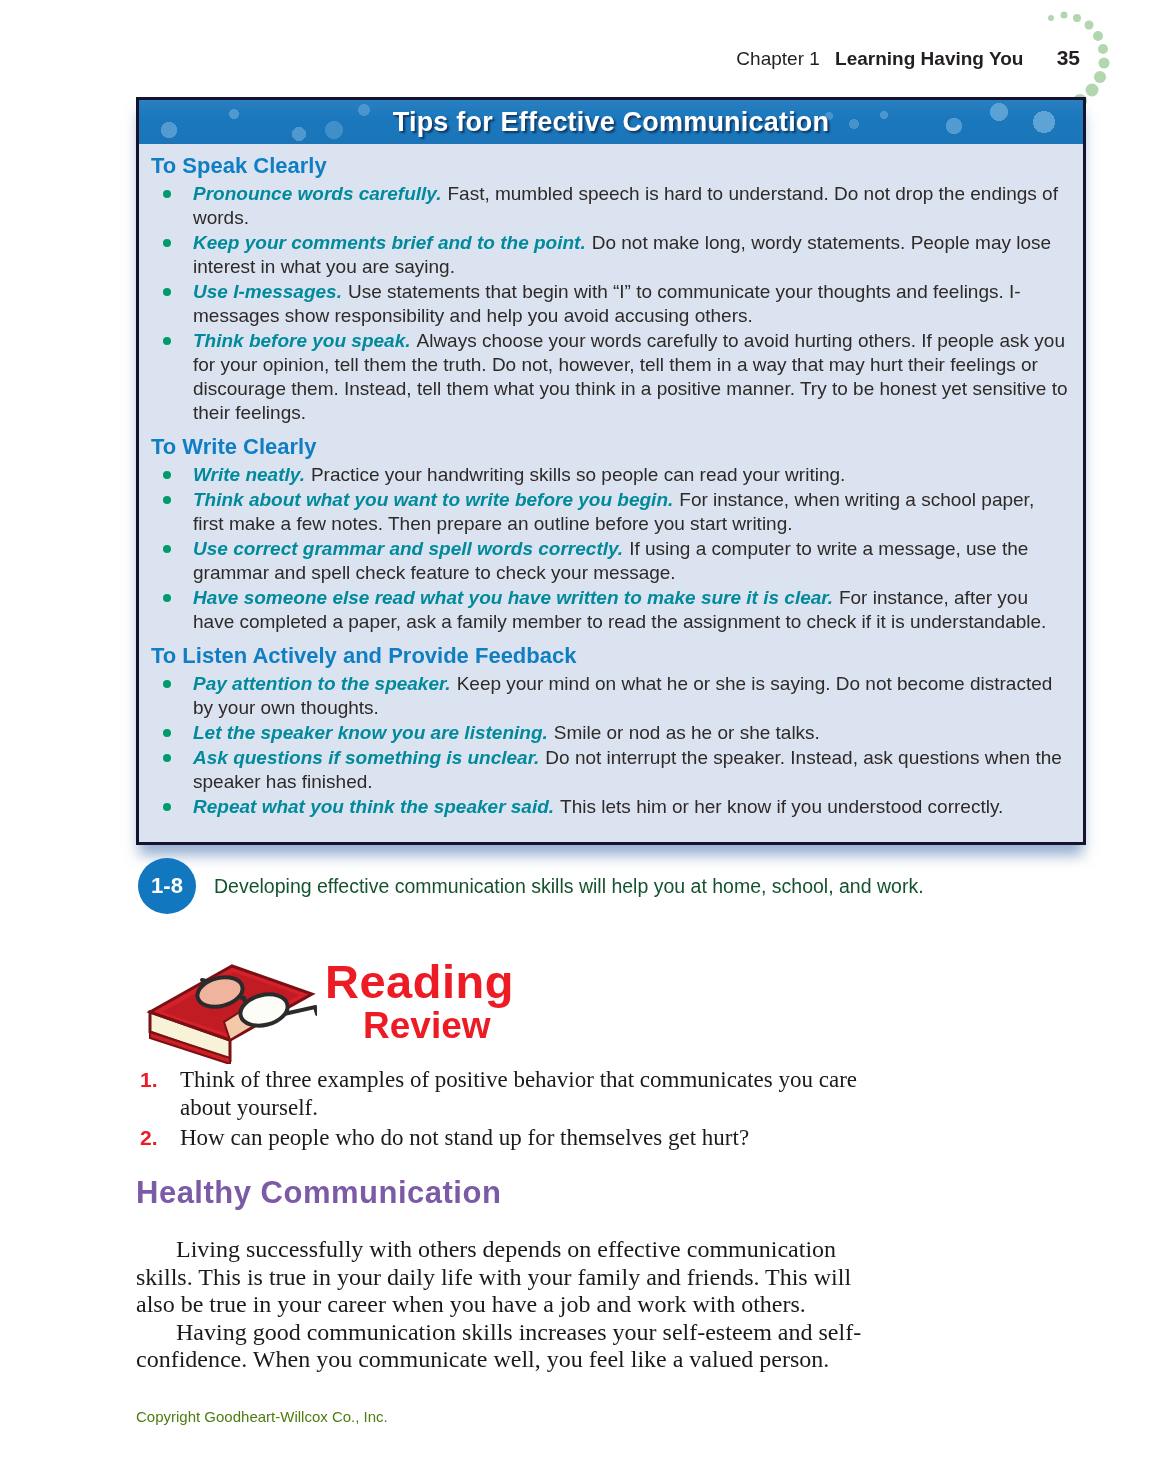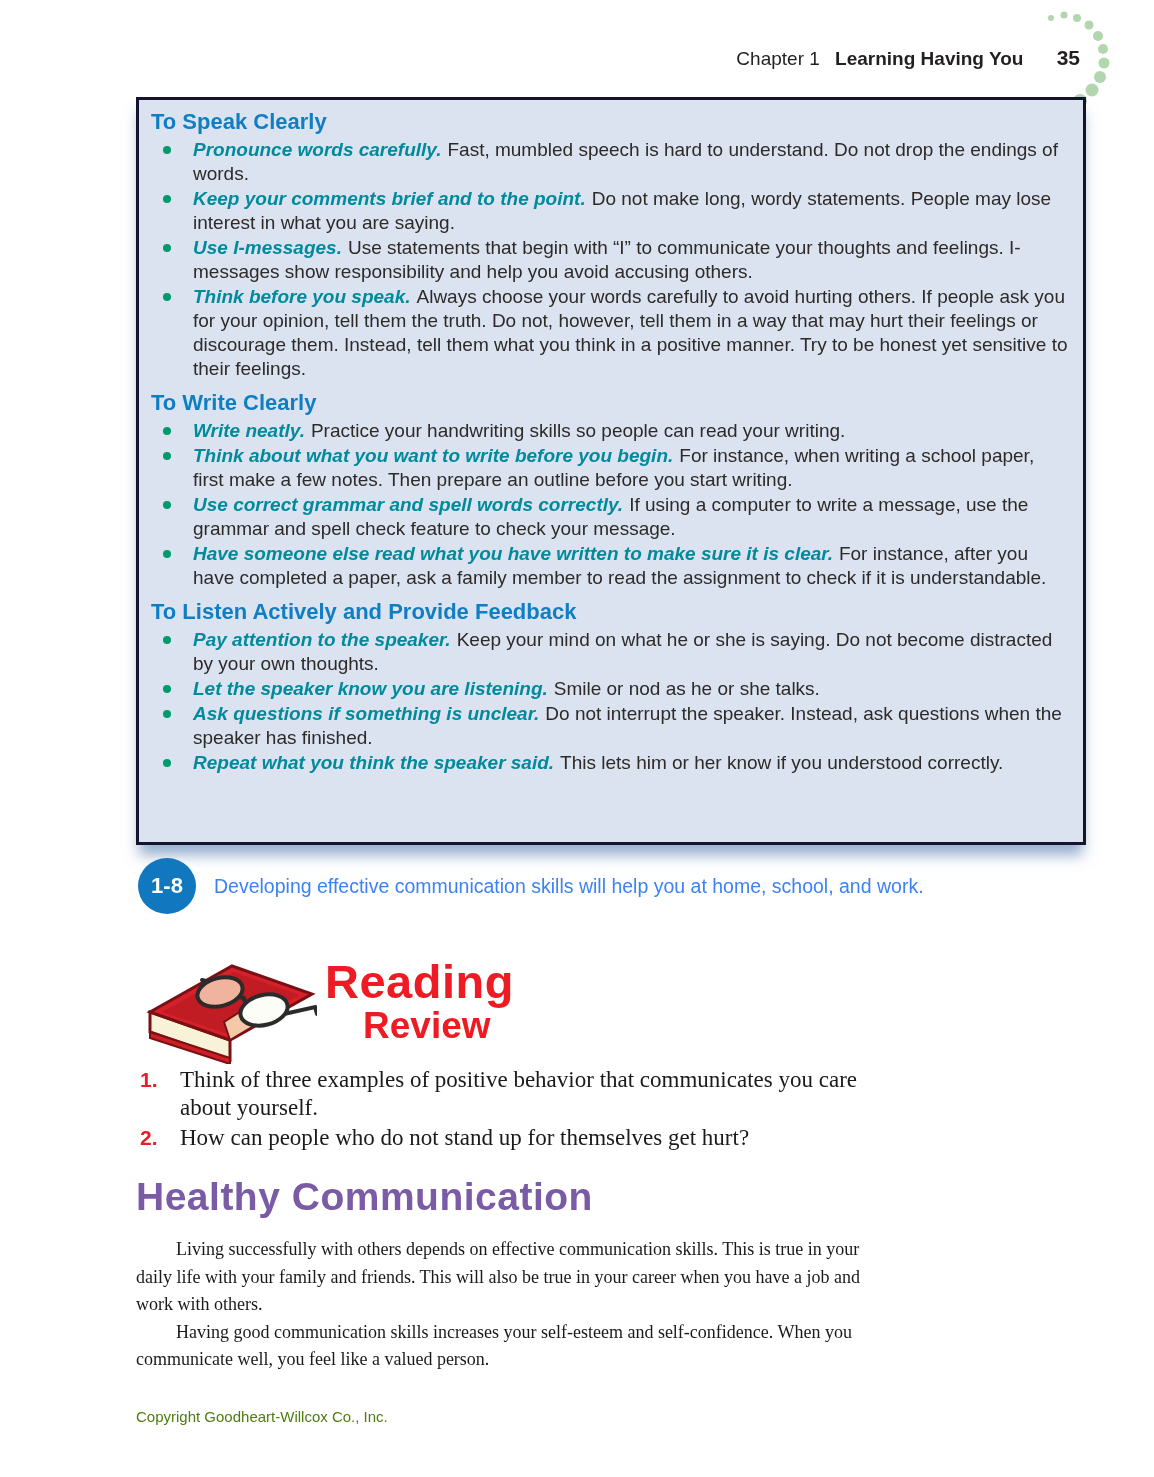--- a/index.html
+++ b/index.html
@@ -68,21 +68,21 @@
   .figure-caption{
     position:absolute;left:138px;top:858px;width:950px;
     display:flex;align-items:center;
   }
   .fig-badge{
     flex:0 0 auto;width:58px;height:56px;border-radius:50%;
     background:#1177bf;color:#ffffff;font-weight:700;font-size:22px;
     display:flex;align-items:center;justify-content:center;
   }
   .figure-caption p{
-    margin:0 0 0 18px;font-size:19.5px;color:#3b82f6;
+    margin:0 0 0 18px;font-size:19.5px;color:#14532d;
   }
 
   
   .reading-review{
     position:absolute;left:132px;top:952px;display:flex;align-items:flex-start;
   }
   .rr-icon{width:185px;height:112px;}
   .rr-title{margin-left:8px;margin-top:6px;color:#ed1c24;font-weight:700;}
   .rr-line1{font-size:47px;line-height:48px;letter-spacing:.5px;}
   .rr-line2{font-size:37px;line-height:40px;margin-left:38px;}
@@ -94,25 +94,25 @@
   }
   .rr-questions li{position:relative;padding-left:40px;margin-bottom:2px;}
   .rr-questions .qnum{
     position:absolute;left:0;top:0;
     font-family:"Liberation Sans",sans-serif;font-weight:700;color:#ed1c24;font-size:21px;
   }
 
   
   .main-heading{
     position:absolute;left:136px;top:1175px;margin:0;
-    font-size:39px;font-weight:700;color:#7b5ba6;letter-spacing:.5px;
+    font-size:31px;font-weight:700;color:#7b5ba6;letter-spacing:.5px;
   }
   .body-copy{
     position:absolute;left:136px;top:1236px;width:748px;
-    font-family:"Liberation Serif",serif;font-size:18px;line-height:27.5px;color:#1c1a19;
+    font-family:"Liberation Serif",serif;font-size:24px;line-height:27.5px;color:#1c1a19;
   }
   .body-copy p{margin:0;text-indent:40px;}
 
   
   .page-footer{
     position:absolute;left:136px;top:1408px;font-size:15px;color:#4d7c0f;
   }
 </style>
 </head>
 <body>
@@ -136,20 +136,23 @@
       <circle cx="90" cy="53" r="5.5"></circle>
       <circle cx="86" cy="67" r="6"></circle>
       <circle cx="78" cy="80" r="6.5"></circle>
       <circle cx="66" cy="91" r="7"></circle>
       <circle cx="48" cy="99" r="8"></circle>
       <circle cx="22" cy="96" r="9"></circle>
     </g>
   </svg>
 
   <section class="tips-box">
+    <div class="tips-title-bar">
+      <h2>Tips for Effective Communication</h2>
+    </div>
     <div class="tips-body">
 
       <h3>To Speak Clearly</h3>
       <ul>
         <li>
           <span class="dot"></span>
           <span class="lead">Pronounce words carefully.</span><span class="rest">Fast, mumbled speech is hard to understand. Do not drop the endings of words.</span>
         </li>
         <li>
           <span class="dot"></span>

